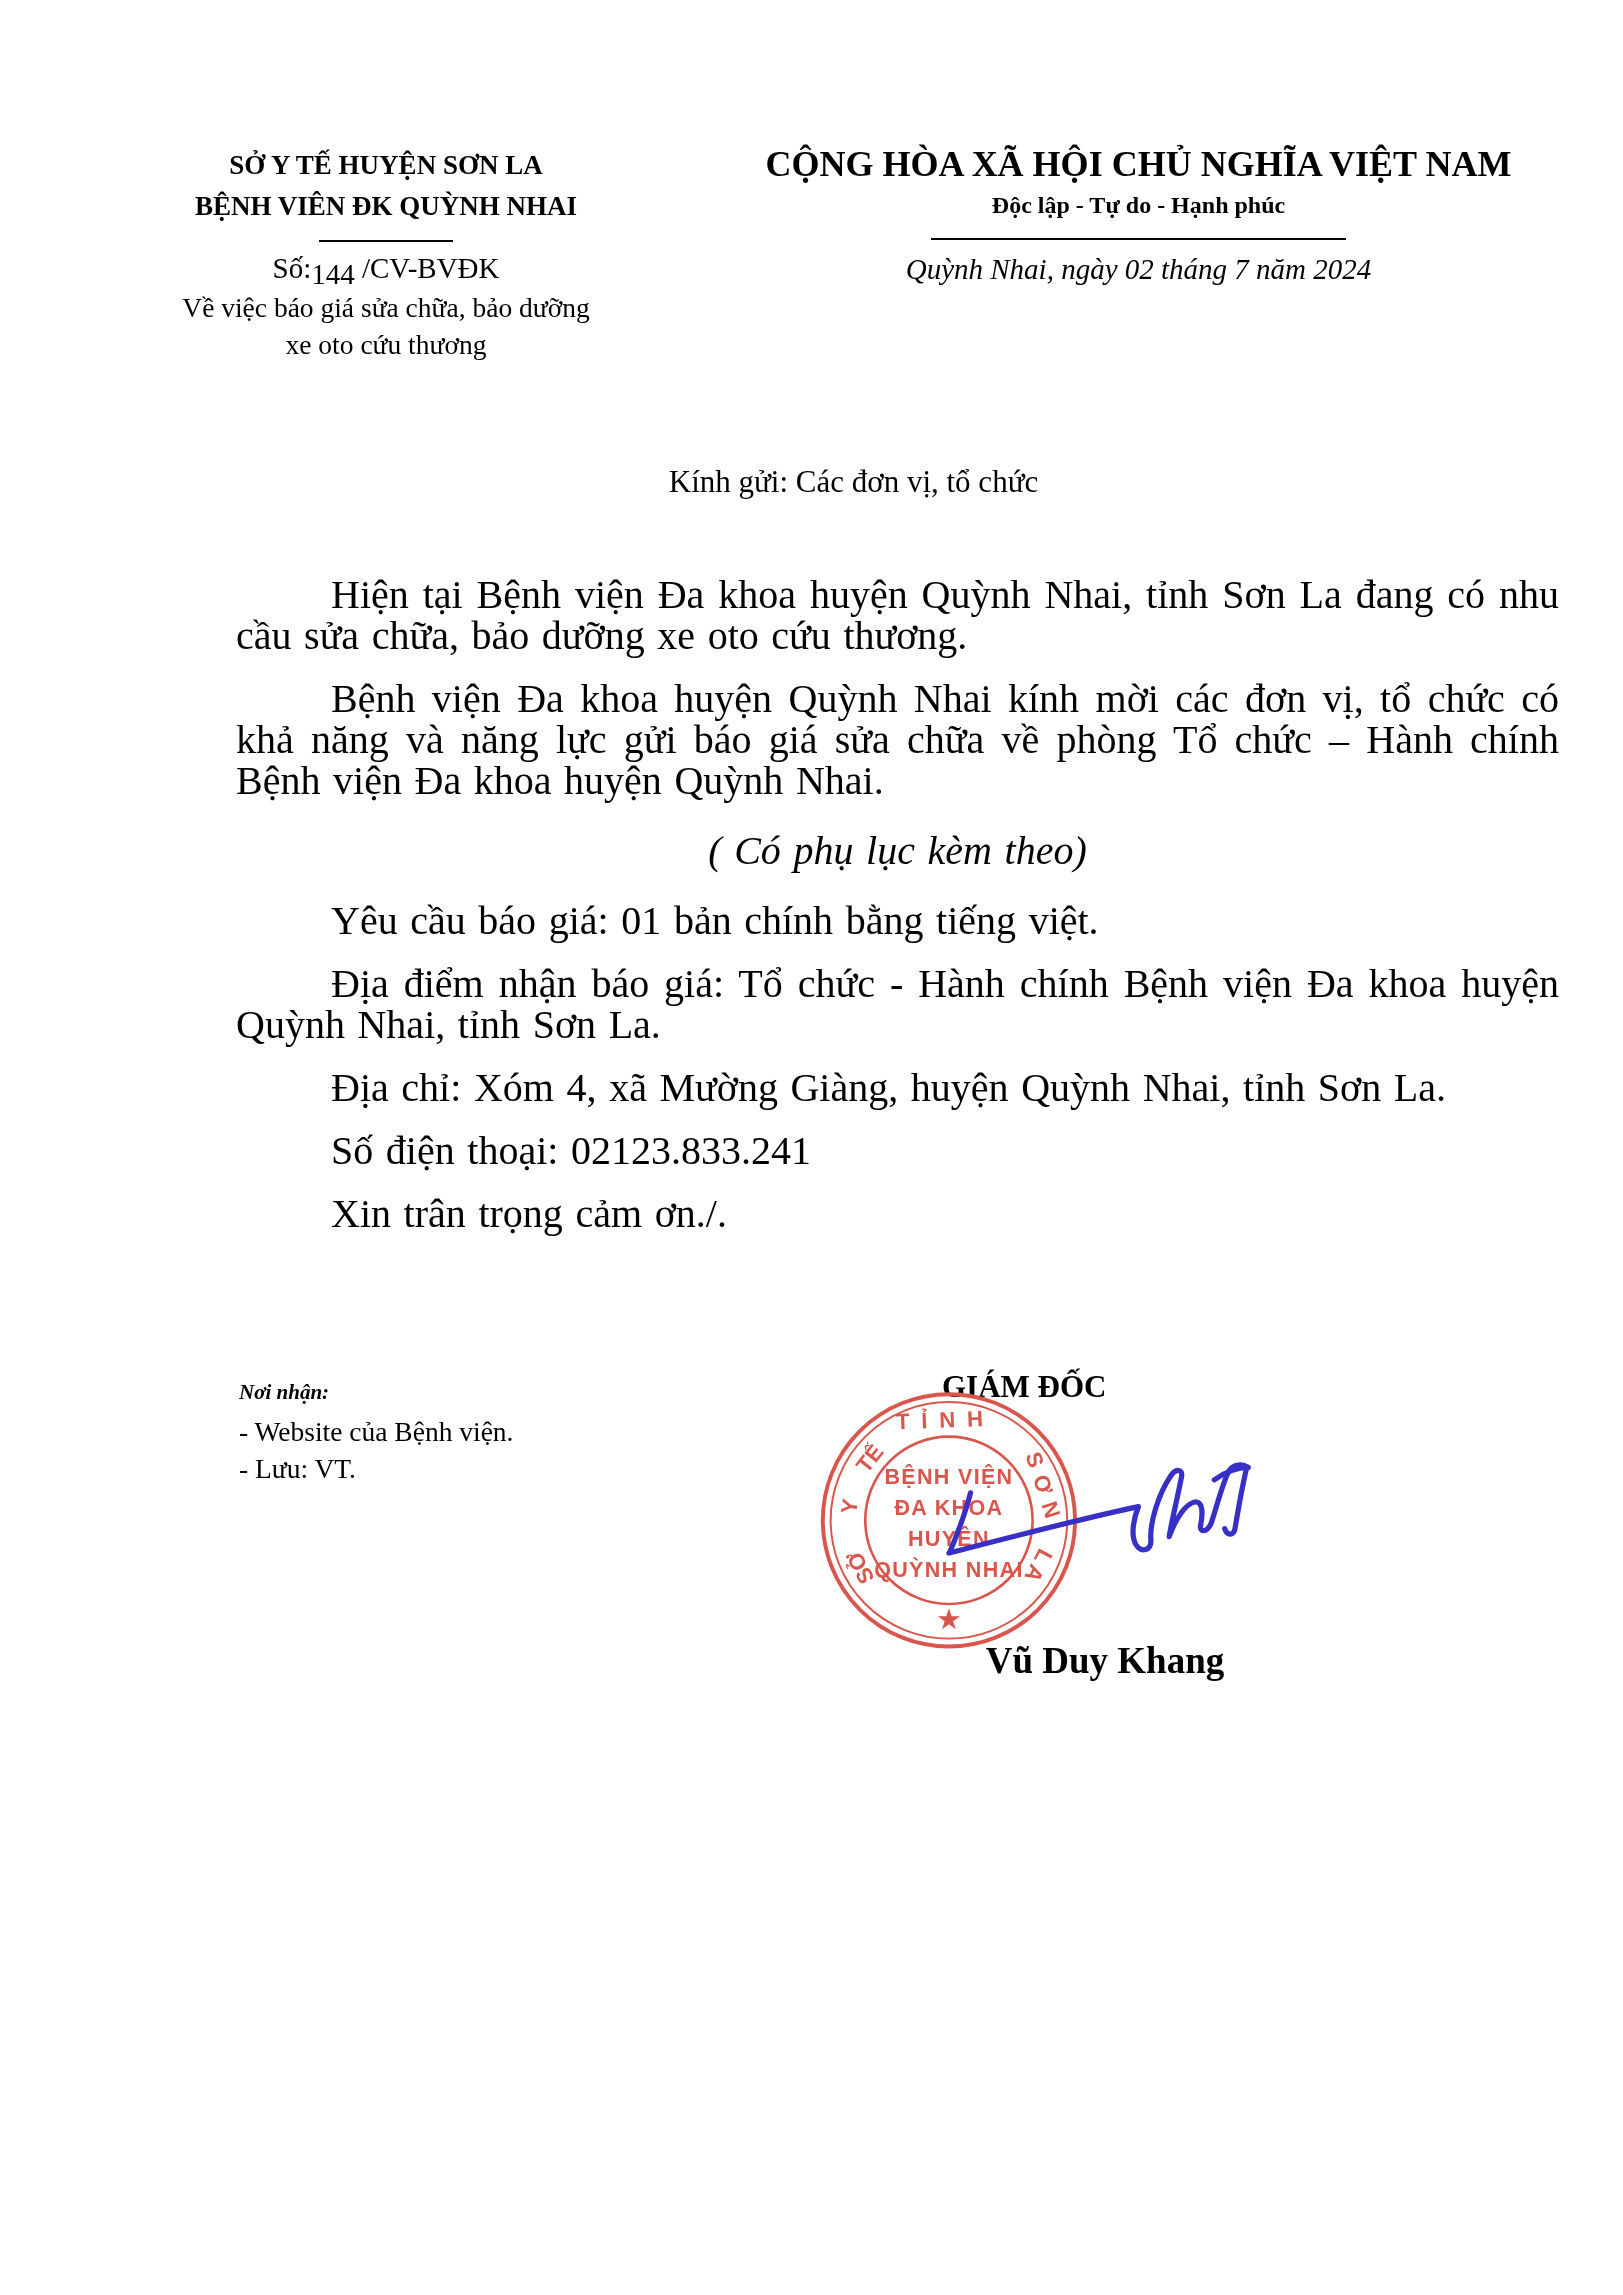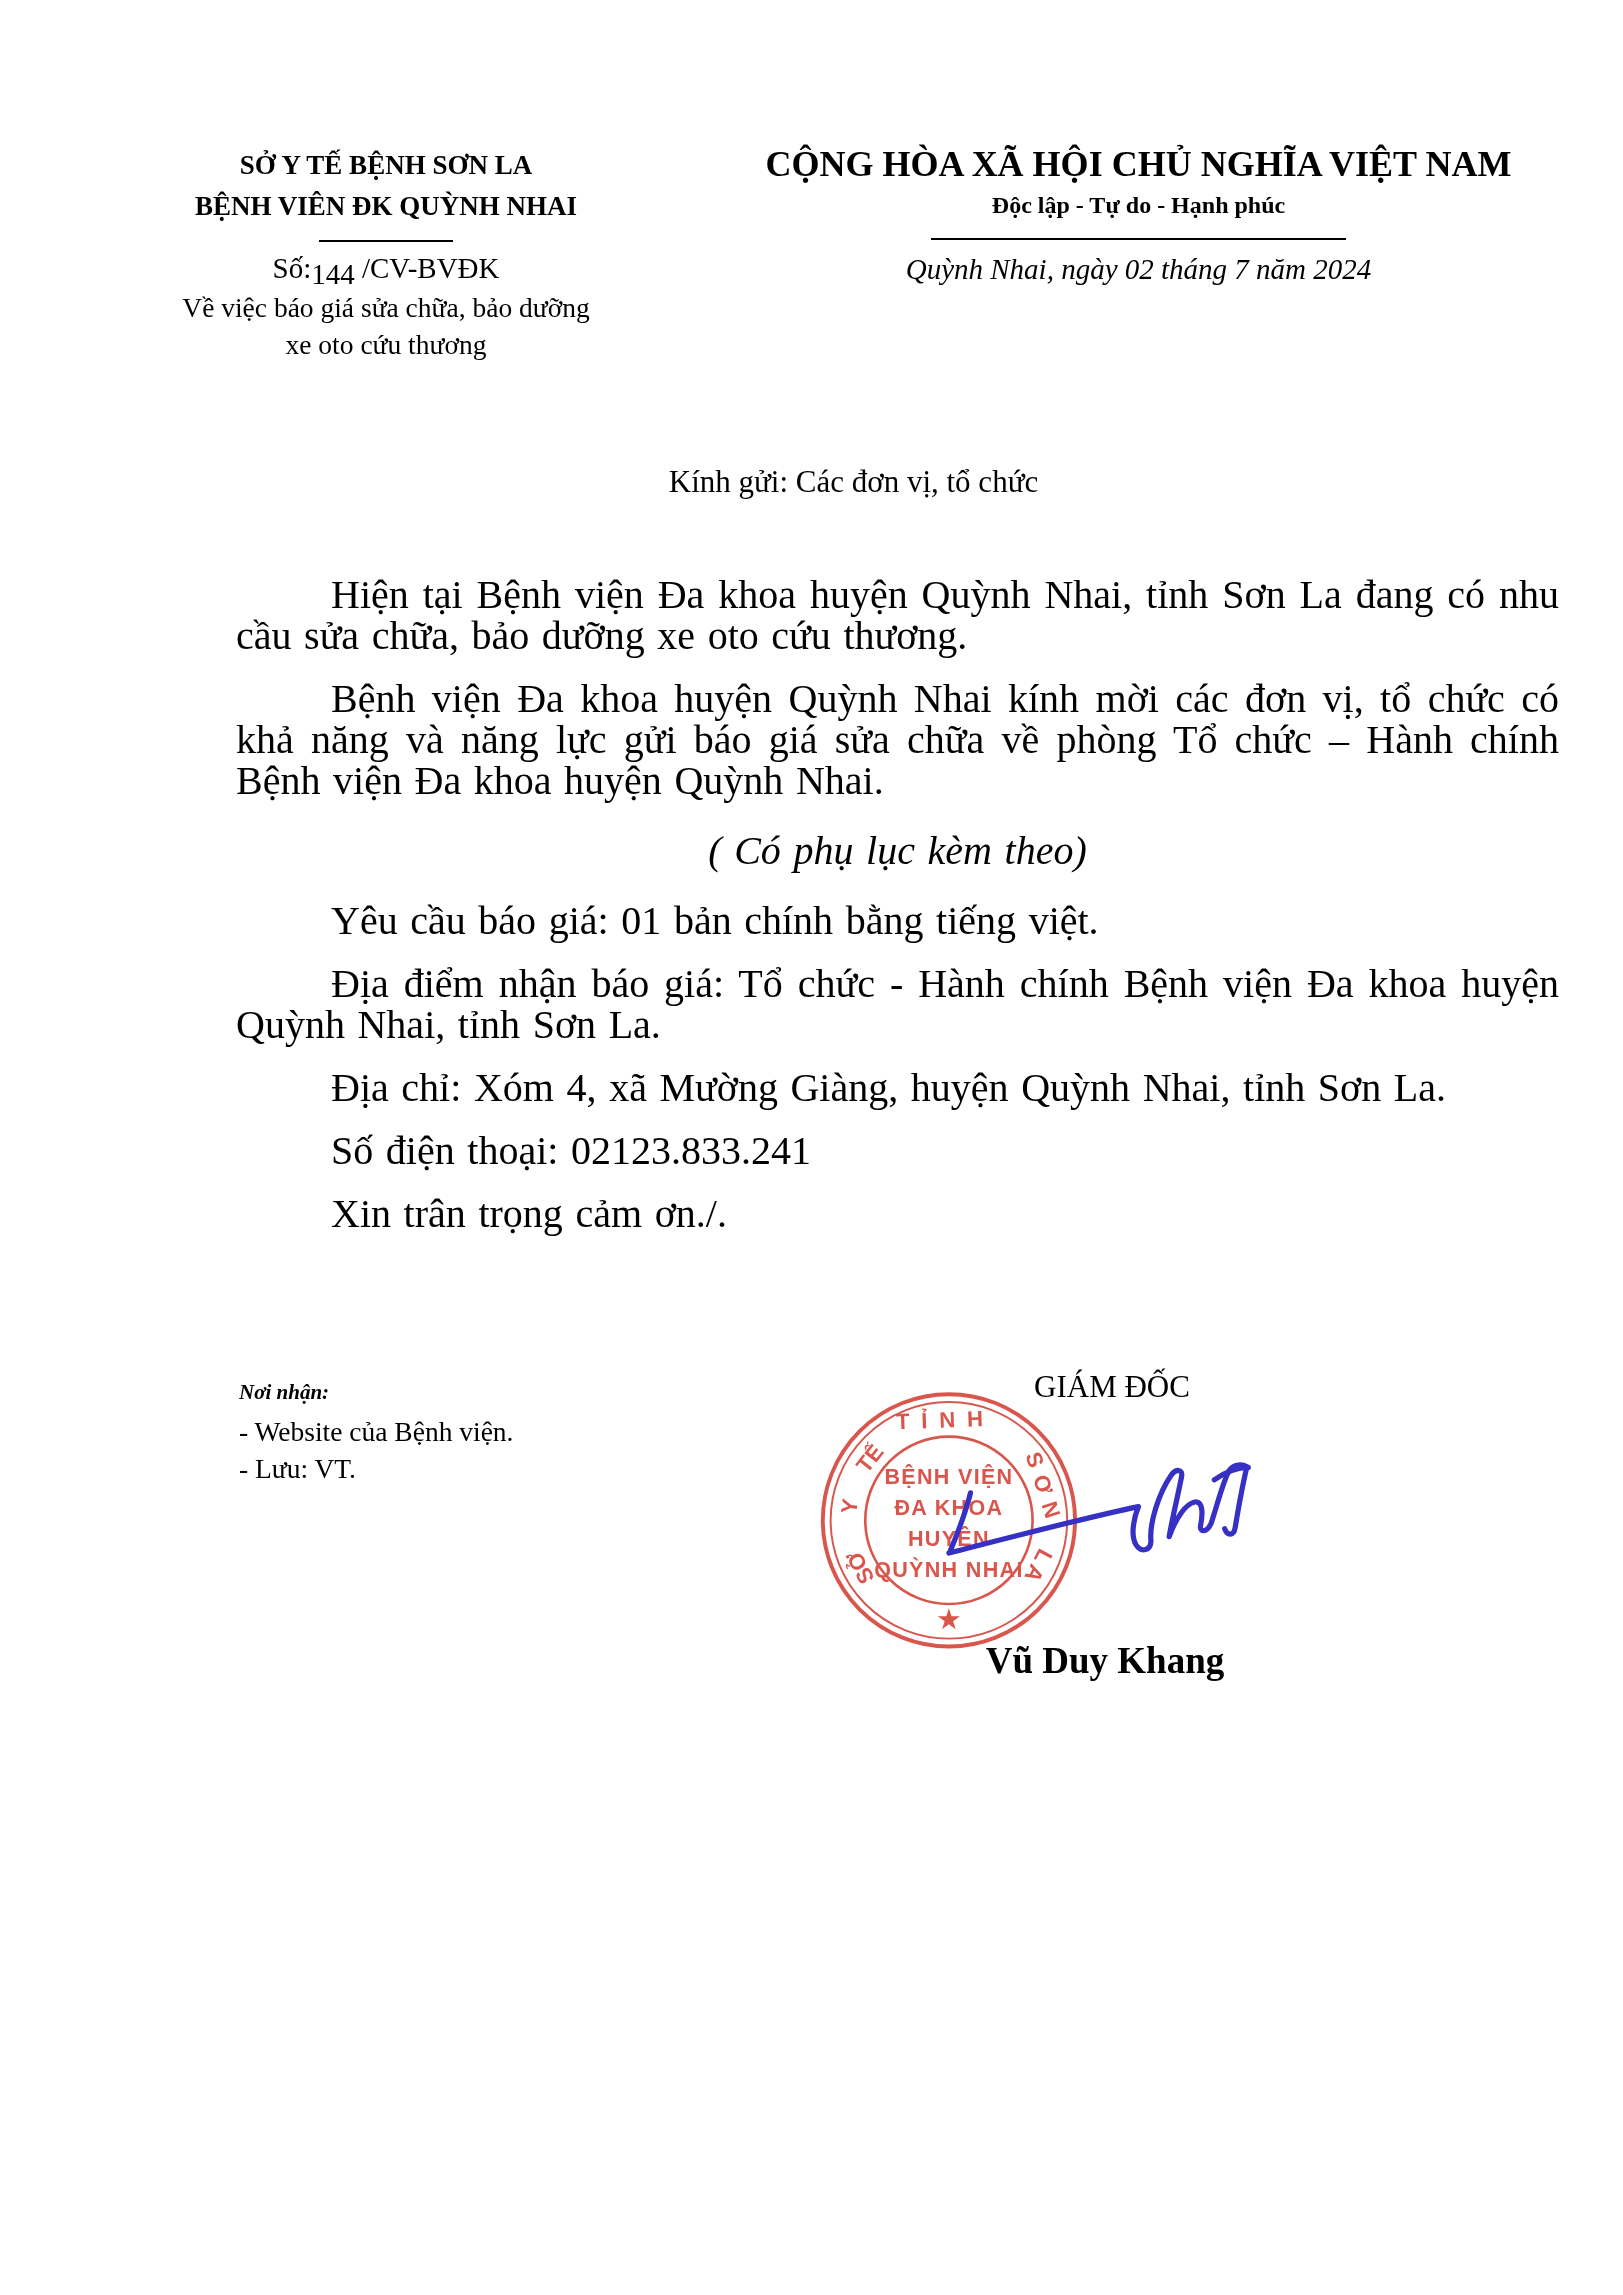--- a/index.html
+++ b/index.html
@@ -62,21 +62,21 @@
     margin:29px 0 29px 0 !important;
   }
   
   .recipients{
     position:absolute;left:239px;top:1372px;
     font-size:27.5px;line-height:37px;
   }
   .recipients-label{font-weight:bold;font-style:italic;font-size:21px;line-height:41px;}
   .signer-title{
     position:absolute;left:942px;top:1369px;width:340px;
-    text-align:center;font-weight:normal;font-size:31px;
+    text-align:left;font-weight:bold;font-size:31px;
   }
   .signer-name{
     position:absolute;left:935px;top:1639px;width:340px;
     text-align:center;font-weight:bold;font-size:37px;
   }
   .stamp-sig{
     position:absolute;left:805px;top:1370px;
   }
   .stamp-ring-text{
     font-family:"Liberation Sans","DejaVu Sans",sans-serif;
@@ -87,21 +87,21 @@
     font-weight:bold;font-size:33px;fill:#d9564d;letter-spacing:2px;
   }
 </style>
 </head>
 <body>
 
 <div class="page">
 
   <div class="header-row">
     <div class="header-left">
-      <div class="org-parent">SỞ Y TẾ BỆNH SƠN LA</div>
+      <div class="org-parent">SỞ Y TẾ HUYỆN SƠN LA</div>
       <div class="org-name">BỆNH VIÊN ĐK QUỲNH NHAI</div>
       <div class="divider-left"></div>
       <div class="doc-number"><span>Số:</span><span class="num">144</span><span> /CV-BVĐK</span></div>
       <div class="doc-subject">Về việc báo giá sửa chữa, bảo dưỡng xe oto cứu thương</div>
     </div>
     <div class="header-right">
       <div class="national-line1">CỘNG HÒA XÃ HỘI CHỦ NGHĨA VIỆT NAM</div>
       <div class="motto">Độc lập - Tự do - Hạnh phúc</div>
       <div class="divider-right"></div>
       <div class="dateline">Quỳnh Nhai, ngày 02 tháng 7 năm 2024</div>

